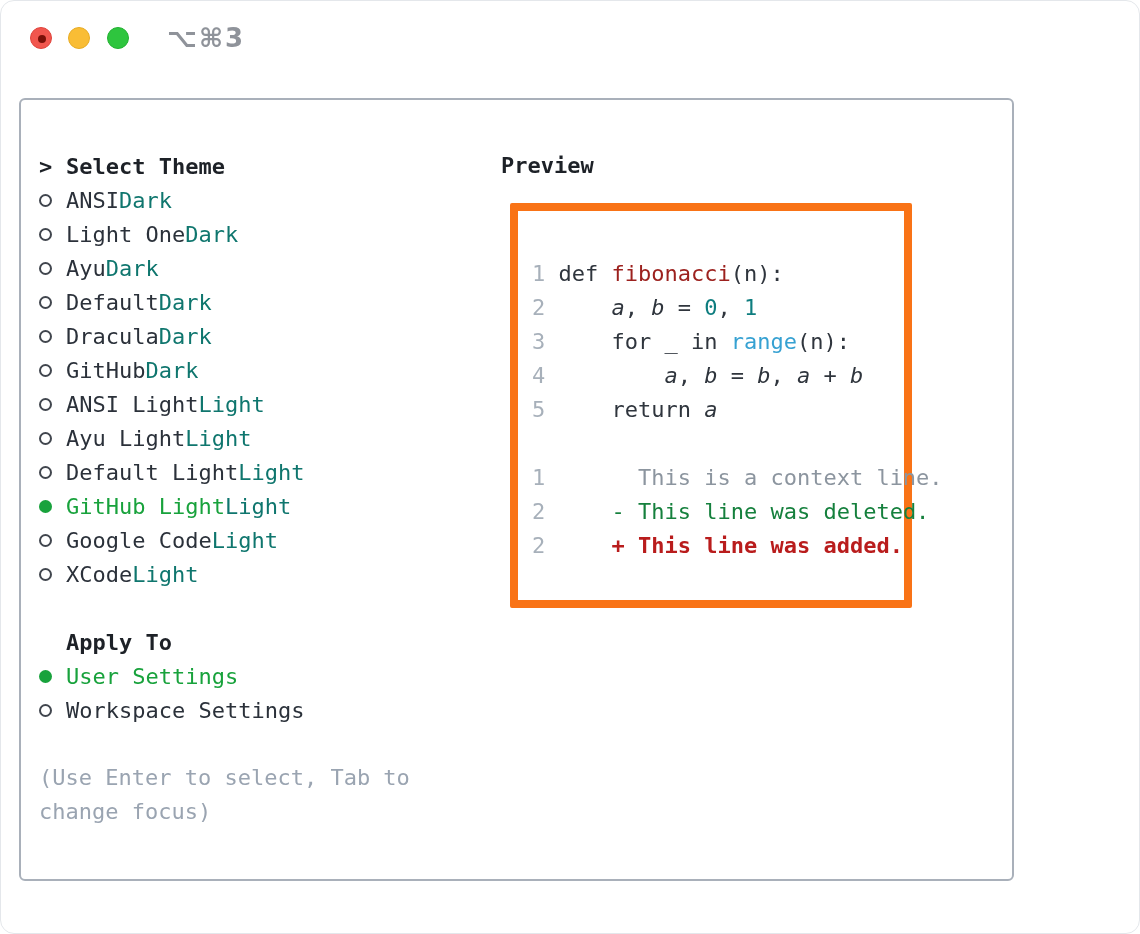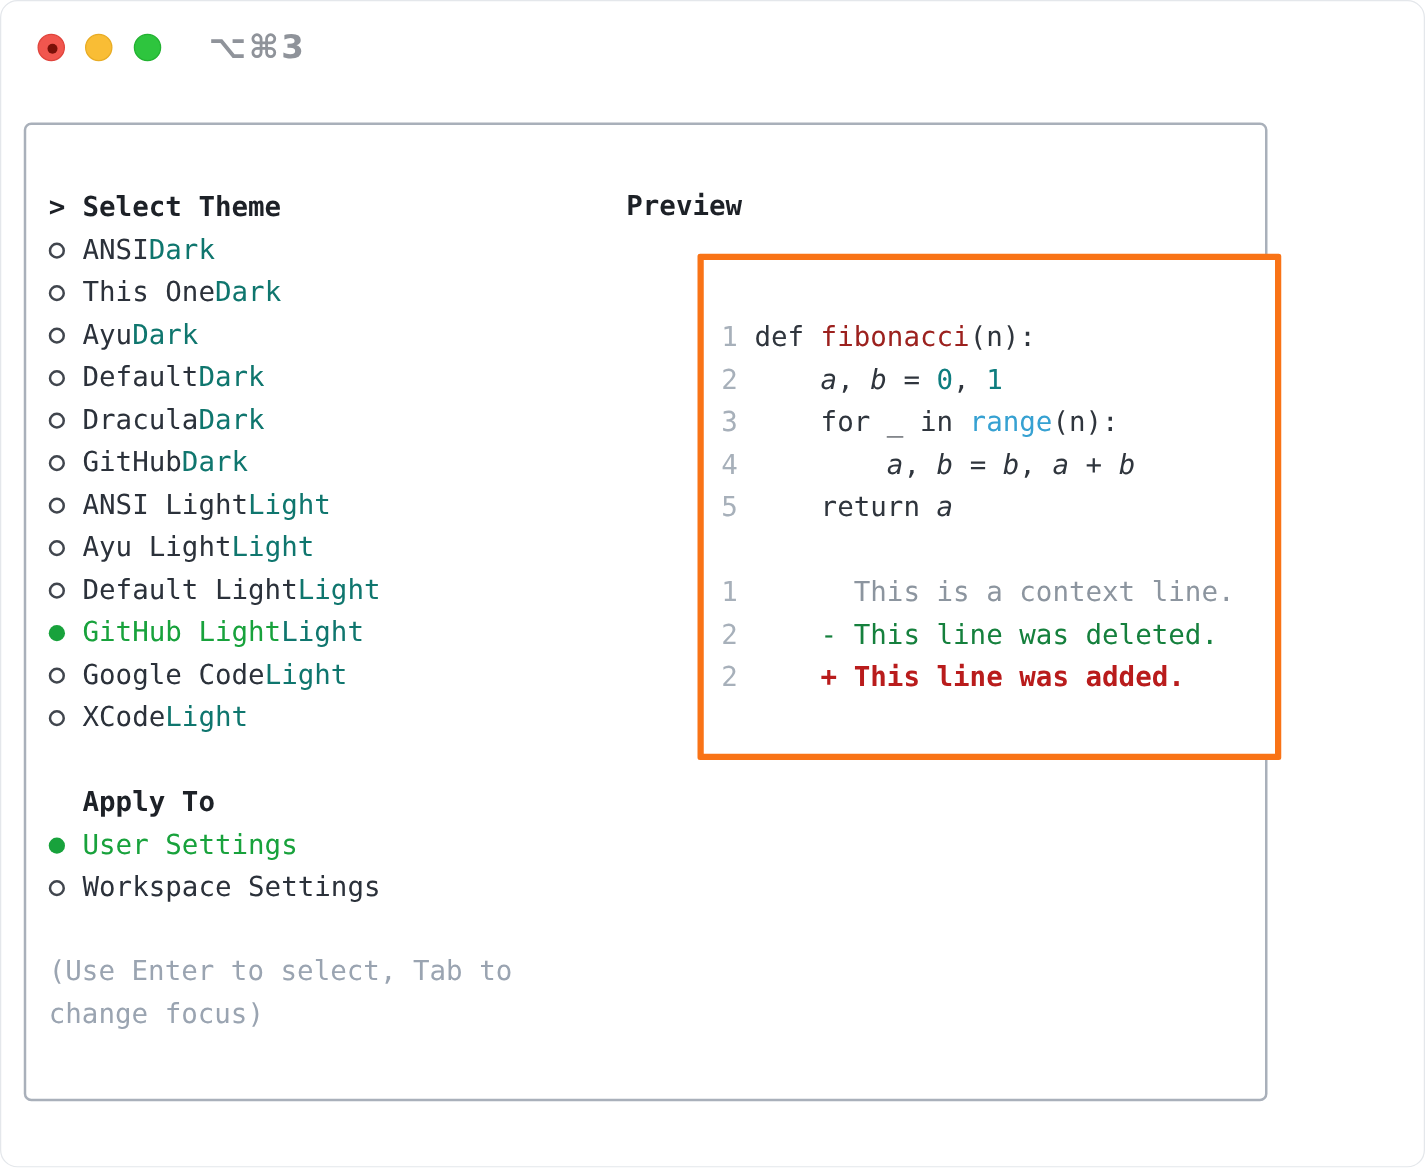--- a/index.html
+++ b/index.html
@@ -38,22 +38,22 @@
   .t-sel .t-name{color:#18a23c;}
   #apply-block{position:absolute;left:38px;top:624px;font-size:22px;}
   #apply-label{font-weight:bold;color:#1d2127;}
   #hint{
     position:absolute;left:38px;top:760px;width:440px;
     font-size:22px;line-height:34px;color:#9aa4b1;
   }
   
   #preview-label{position:absolute;left:500px;top:148px;height:34px;line-height:34px;font-size:22px;font-weight:bold;color:#1d2127;}
   #preview-box{
-    position:absolute;left:509px;top:202px;width:467px;height:405px;
-    border:5px solid #f97316;border-radius:2px;box-sizing:border-box;background:#ffffff;margin-left:48px;
+    position:absolute;left:509px;top:202px;width:402px;height:405px;
+    border:8px solid #f97316;border-radius:2px;box-sizing:border-box;background:#ffffff;
   }
   #preview-lines{position:absolute;left:14px;top:12px;font-size:22px;}
   .pline{height:34px;line-height:34px;white-space:pre;}
   .lnum{color:#a7b0ba;}
   .tk-base{color:#2f353d;}
   .tk-fn{color:#9c211e;}
   .tk-var{color:#2f353d;font-style:italic;}
   .tk-num{color:#0e7d7f;}
   .tk-call{color:#36a1d2;}
   .tk-ctx{color:#8c959f;}
@@ -76,21 +76,21 @@
 
   <div id="panel"></div>
 
   <div id="theme-header" class="row">
     <span class="cursor">&gt;</span>
     <span>Select Theme</span>
   </div>
 
   <div id="theme-list">
       <div class="row"><span class="cell-prefix"><span class="radio"></span></span><span class="t-name">ANSI</span> <span class="t-variant">Dark</span></div>
-      <div class="row"><span class="cell-prefix"><span class="radio"></span></span><span class="t-name">This One</span> <span class="t-variant">Dark</span></div>
+      <div class="row"><span class="cell-prefix"><span class="radio"></span></span><span class="t-name">Light One</span> <span class="t-variant">Dark</span></div>
       <div class="row"><span class="cell-prefix"><span class="radio"></span></span><span class="t-name">Ayu</span> <span class="t-variant">Dark</span></div>
       <div class="row"><span class="cell-prefix"><span class="radio"></span></span><span class="t-name">Default</span> <span class="t-variant">Dark</span></div>
       <div class="row"><span class="cell-prefix"><span class="radio"></span></span><span class="t-name">Dracula</span> <span class="t-variant">Dark</span></div>
       <div class="row"><span class="cell-prefix"><span class="radio"></span></span><span class="t-name">GitHub</span> <span class="t-variant">Dark</span></div>
       <div class="row"><span class="cell-prefix"><span class="radio"></span></span><span class="t-name">ANSI Light</span> <span class="t-variant">Light</span></div>
       <div class="row"><span class="cell-prefix"><span class="radio"></span></span><span class="t-name">Ayu Light</span> <span class="t-variant">Light</span></div>
       <div class="row"><span class="cell-prefix"><span class="radio"></span></span><span class="t-name">Default Light</span> <span class="t-variant">Light</span></div>
       <div class="row t-sel"><span class="cell-prefix"><span class="radio sel"></span></span><span class="t-name">GitHub Light</span> <span class="t-variant">Light</span></div>
       <div class="row"><span class="cell-prefix"><span class="radio"></span></span><span class="t-name">Google Code</span> <span class="t-variant">Light</span></div>
       <div class="row"><span class="cell-prefix"><span class="radio"></span></span><span class="t-name">XCode</span> <span class="t-variant">Light</span></div>

